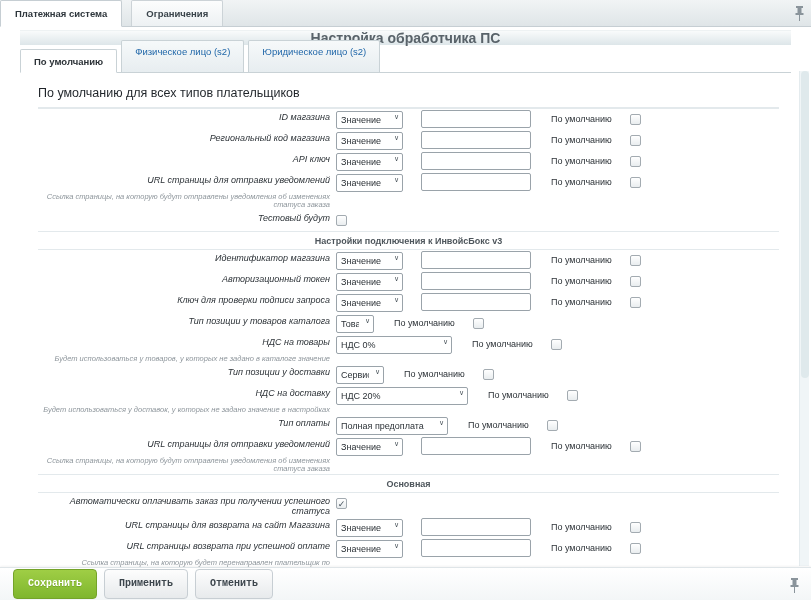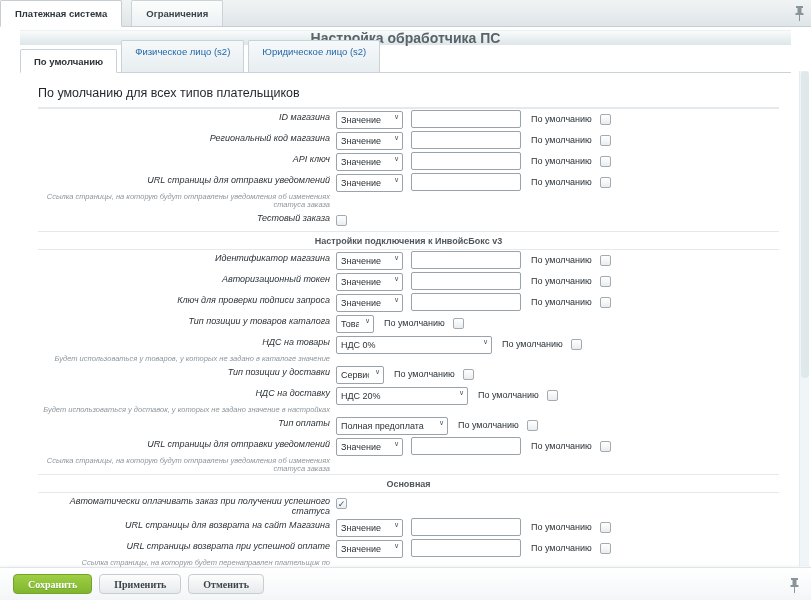--- a/index.html
+++ b/index.html
@@ -38,21 +38,21 @@
   .content { padding:6px 12px 0 18px; }
   .page-heading { font-size:12.5px; color:#1f2429; margin:7px 0 7px 0; }
   .hr { border-top:1px solid #e3e9ec; height:0; }
   .section-title { text-align:center; font-size:9px; font-weight:bold; color:#4e565c;
     margin:4px 0 3px 0; }
   .section .row:first-of-type { margin-top:5px; }
   .row { display:flex; align-items:flex-start; min-height:20px; margin-bottom:1px; }
   .label-cell { width:292px; text-align:right; padding-top:3px; flex:none;font-style:italic; }
   .lbl { font-size:9px; color:#2c3237; line-height:10px; }
   .hint { font-size:7.5px; color:#8d959b; line-height:8px; margin-top:8px; }
-  .ctrl-cell { display:flex; align-items:center; margin-left:6px; gap:8px; height:20px; }
+  .ctrl-cell { display:flex; align-items:center; margin-left:6px; gap:18px; height:20px; }
   .selwrap { position:relative; display:inline-block; }
   select.sel { appearance:none; -webkit-appearance:none; height:18px; font-size:9px;
     font-family:"Liberation Sans",sans-serif; color:#2c3237; background:#fff;
     border:1px solid #9aa3aa; border-radius:2px; padding:0 14px 0 4px; cursor:pointer; }
   .arrow { position:absolute; right:4px; top:4px; font-size:7px; color:#4b555c; pointer-events:none; }
   input.txt { width:110px; height:18px; border:1px solid #9aa3aa; border-radius:2px;
     font-size:9px; padding:0 3px; font-family:"Liberation Sans",sans-serif; }
   .deflbl { font-size:9px; color:#2c3237; white-space:nowrap; margin-left:2px; }
   .cb { display:inline-block; width:11px; height:11px; border:1px solid #a3abb1; border-radius:2px;
     background:linear-gradient(#ffffff,#e9edef); cursor:pointer; font-size:9px; line-height:10px;
@@ -62,22 +62,22 @@
   .scrollbar { position:absolute; top:44px; right:2px; width:10px; bottom:34px;
     background:#f0f5f7; border-left:1px solid #e4ebee; }
   .thumb { position:absolute; top:0; left:1px; width:8px; height:62%;
     background:#dfe9ec; border-radius:4px; }
 
   
   .footer { position:absolute; left:0; right:0; bottom:0; height:33px;
     background:linear-gradient(#ffffff,#f3f6f7); border-top:1px solid #dfe5e8;
     box-shadow:0 -1px 2px rgba(0,0,0,0.05); display:flex; align-items:center;
     padding-left:13px; gap:7px; }
-  .btn { height:20px; line-height:20px; padding:0 14px; font-size:10px; font-weight:bold;
-    border-radius:4px; cursor:pointer; font-family:Liberation Serif, serif;
+  .btn { height:30px; line-height:20px; padding:0 14px; font-size:10px; font-weight:bold;
+    border-radius:4px; cursor:pointer; font-family:Liberation Mono, monospace;
     background:linear-gradient(#fdfdfd,#e7eaec); border:1px solid #c7ced3; color:#3c454c; }
   .btn.primary { background:linear-gradient(#9fce45,#7fb62e); border:1px solid #74a32a; color:#fff;
     text-shadow:0 1px 0 rgba(0,0,0,0.15); }
   .pin-icon svg { display:block; }
 </style>
 </head>
 <body>
 
 <div class="screen">
 
@@ -152,21 +152,21 @@
                 </div>
                 <div class="ctrl-cell">
                   <span class="selwrap"><select class="sel" style="width: 67px;"><option>Значение</option></select><span class="arrow">∨</span></span>
                   <input class="txt" type="text" style="">
                   <span class="deflbl">По умолчанию</span>
                   <span class="cb"></span>
                 </div>
               </div>
               <div class="row">
                 <div class="label-cell">
-                  <div class="lbl">Тестовый заказа</div>
+                  <div class="lbl">Тестовый будут</div>
                 </div>
                 <div class="ctrl-cell">
                   <span class="cb"></span>
                 </div>
               </div>
             </div>
             <div class="section">
               <div class="hr"></div>
               <div class="section-title">Настройки подключения к ИнвойсБокс v3</div>
               <div class="hr"></div>
@@ -212,21 +212,21 @@
                   <span class="deflbl">По умолчанию</span>
                   <span class="cb"></span>
                 </div>
               </div>
               <div class="row">
                 <div class="label-cell">
                   <div class="lbl">НДС на товары</div>
                   <div class="hint">Будет использоваться у товаров, у которых не задано в каталоге значение</div>
                 </div>
                 <div class="ctrl-cell">
-                  <span class="selwrap"><select class="sel" style="width: 156px;"><option>НДС 0%</option></select><span class="arrow">∨</span></span>
+                  <span class="selwrap"><select class="sel" style="width: 116px;"><option>НДС 0%</option></select><span class="arrow">∨</span></span>
                   <span class="deflbl">По умолчанию</span>
                   <span class="cb"></span>
                 </div>
               </div>
               <div class="row">
                 <div class="label-cell">
                   <div class="lbl">Тип позиции у доставки</div>
                 </div>
                 <div class="ctrl-cell">
                   <span class="selwrap"><select class="sel" style="width: 48px;"><option>Сервис</option></select><span class="arrow">∨</span></span>

